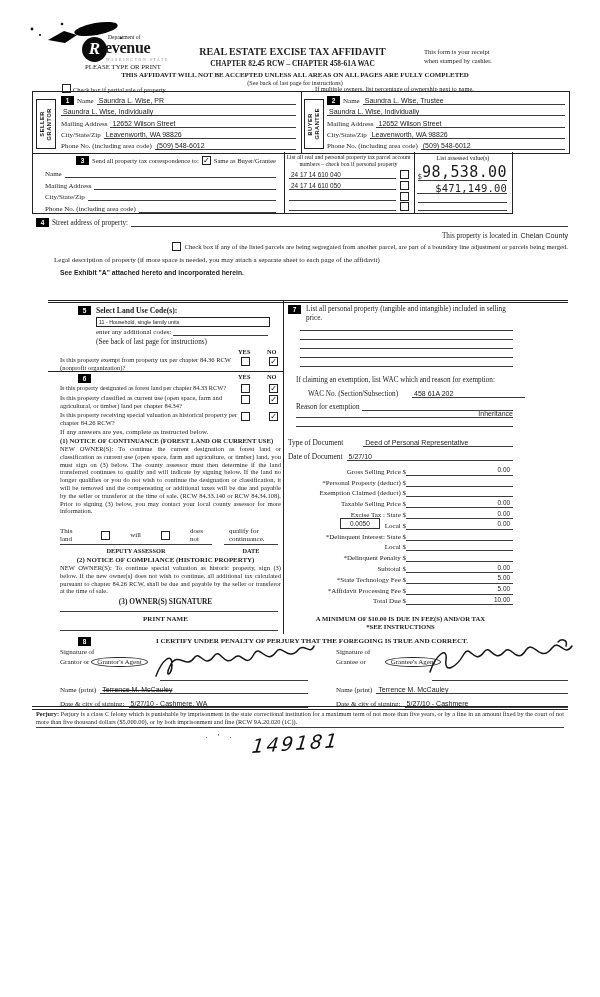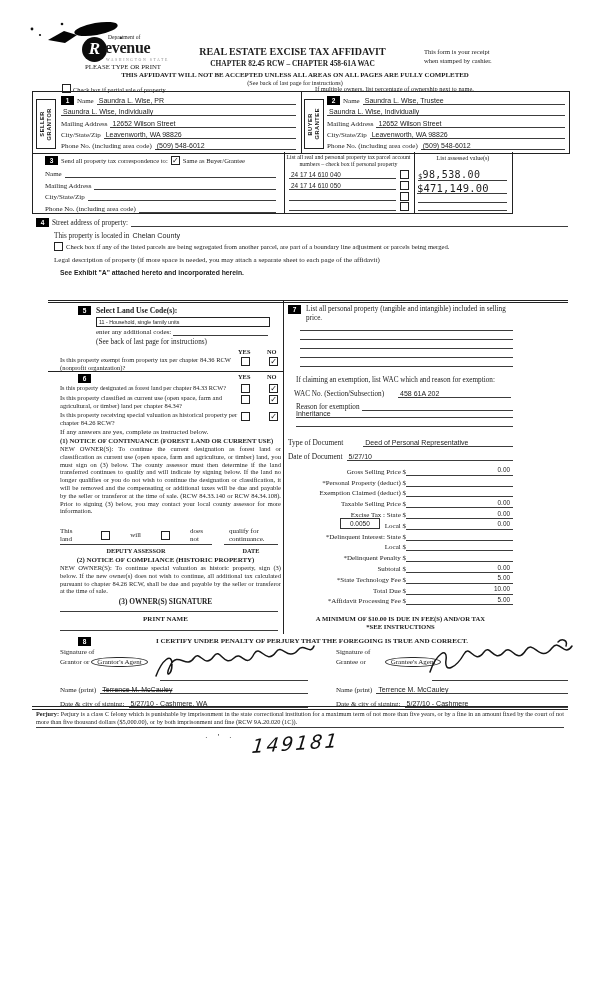--- a/index.html
+++ b/index.html
@@ -3,21 +3,21 @@
 <meta charset="utf-8">
 <style>
   html,body{margin:0;padding:0;background:#d9d9d9;}
   .page{position:relative;width:600px;height:997px;background:#ffffff;font-family:"Liberation Serif",serif;color:#1c1c1c;overflow:hidden;margin:0 auto;}
   .abs{position:absolute;}
   .sans{font-family:"Liberation Sans",sans-serif;}
   .mono{font-family:"DejaVu Sans Mono",monospace;}
   .b{font-weight:bold;}
   .secnum{display:inline-block;background:#000;color:#fff;font-size:6.5px;font-weight:bold;min-width:13px;height:9px;line-height:9px;text-align:center;font-family:"Liberation Sans",sans-serif;flex:0 0 auto;}
   .cb{display:inline-block;width:7px;height:7px;border:1px solid #222;font-size:8px;line-height:7px;text-align:center;vertical-align:-1px;font-family:"DejaVu Sans",sans-serif;color:#111;flex:0 0 auto;background:#fff;}
-  .fl{display:flex;align-items:flex-end;}
+  .fl{display:flex;align-items:flex-end;justify-content:flex-end;}
   .lbl{font-size:7px;white-space:nowrap;}
   .fill{flex:1 1 auto;border-bottom:1px solid #3c3c3c;font-size:7px;padding:0 2px;white-space:nowrap;font-family:"Liberation Sans",sans-serif;min-width:4px;}
   .blankline{border-bottom:1px solid #3c3c3c;}
   .vbox{border:1px solid #222;display:flex;flex-direction:row;justify-content:center;align-items:center;gap:1px;background:#fff;}
   .vword{writing-mode:vertical-rl;transform:rotate(180deg);font-size:5.6px;font-weight:bold;letter-spacing:.6px;font-family:"Liberation Sans",sans-serif;line-height:1;}
   .cellhdr{font-size:5.9px;text-align:center;line-height:1.25;}
   .mrow{display:flex;justify-content:flex-end;align-items:flex-end;height:10.8px;}
   .mlabel{font-size:7px;white-space:nowrap;text-align:right;}
   .mline{width:104px;border-bottom:1px solid #3c3c3c;font-size:6.4px;text-align:right;padding-right:3px;font-family:"Liberation Sans",sans-serif;flex:0 0 auto;line-height:1.3;}
   .ratebox{border:1px solid #333;font-size:6.5px;line-height:9px;padding:0 9px;margin:0 5px 1px 0;font-family:"Liberation Sans",sans-serif;flex:0 0 auto;}
@@ -169,21 +169,21 @@
         <span class="fill"></span>
         <span class="cb"></span>
       </div>
     </div>
   </div>
 
   <div class="abs" style="left:414px;top:152px;width:98px;height:61px;border:1px solid #222;border-top:none;border-left:none">
     <div class="cellhdr" style="padding-top:3px;font-size:6.1px">List assessed value(s)</div>
     <div class="abs fl" style="left:4px;right:5px;top:14px;height:14px;border-bottom:1px solid #3c3c3c">
       <span class="mono" style="font-size:7.5px;line-height:1">$</span>
-      <span class="mono" style="font-size:10px;line-height:1;letter-spacing:.4px">98,538.00</span>
+      <span class="mono" style="font-size:15px;line-height:1;letter-spacing:.4px">98,538.00</span>
     </div>
     <div class="abs fl" style="left:3px;right:5px;top:28px;height:13px;border-bottom:1px solid #3c3c3c">
       <span class="mono" style="font-size:10.5px;line-height:1;letter-spacing:.2px">$471,149.00</span>
     </div>
     <div class="abs blankline" style="left:4px;right:5px;top:50px"></div>
     <div class="abs blankline" style="left:4px;right:5px;top:58px"></div>
   </div>
 
   <div class="abs" style="left:32px;top:217px;width:536px">
     <div class="fl" style="height:10px;gap:3px">
@@ -271,21 +271,21 @@
         <span class="secnum">7</span>
         <span style="font-size:7.2px;width:200px;line-height:1.3">List all  personal property (tangible and intangible) included in selling price.</span>
       </div>
       <div class="abs blankline" style="left:16px;top:29px;width:213px"></div>
       <div class="abs blankline" style="left:16px;top:38px;width:213px"></div>
       <div class="abs blankline" style="left:16px;top:47px;width:213px"></div>
       <div class="abs blankline" style="left:16px;top:56px;width:213px"></div>
       <div class="abs blankline" style="left:16px;top:65px;width:213px"></div>
 
       <div class="abs" style="left:12px;top:75px;font-size:7.2px">If claiming an exemption, list WAC which and reason for exemption:</div>
-      <div class="abs fl" style="left:10px;top:87px;width:217px;height:10px;gap:14px">
+      <div class="abs fl" style="left:24px;top:87px;width:217px;height:10px;gap:14px">
         <span class="lbl" style="font-size:7.2px">WAC No. (Section/Subsection)</span>
         <span class="fill">458 61A 202</span>
       </div>
       <div class="abs fl" style="left:12px;top:100px;width:217px;height:10px;gap:3px">
         <span class="lbl" style="font-size:7.2px">Reason for exemption</span>
         <span class="fill"></span>
       </div>
       <div class="abs fl sans" style="left:12px;top:107px;width:217px;height:9px;border-bottom:1px solid #3c3c3c;font-size:7px">Inheritance</div>
       <div class="abs blankline" style="left:12px;top:125px;width:217px"></div>
 
@@ -338,26 +338,26 @@
           </div>
         <div class="mrow">
             <span class="mlabel">Subtotal $</span>
             <span class="mline">0.00</span>
           </div>
         <div class="mrow">
             <span class="mlabel">*State Technology Fee $</span>
             <span class="mline">5.00</span>
           </div>
         <div class="mrow">
+            <span class="mlabel">*Affidavit Processing Fee $</span>
+            <span class="mline">5.00</span>
+          </div>
+        <div class="mrow">
             <span class="mlabel">Total Due $</span>
             <span class="mline">10.00</span>
-          </div>
-        <div class="mrow">
-            <span class="mlabel">*Affidavit Processing Fee $</span>
-            <span class="mline">5.00</span>
           </div>
       </div>
 
       <div class="abs b" style="left:4px;top:314px;width:225px;text-align:center;font-size:6.7px">A MINIMUM OF $10.00 IS DUE IN FEE(S) AND/OR TAX</div>
       <div class="abs b" style="left:4px;top:322px;width:225px;text-align:center;font-size:6.7px">*SEE INSTRUCTIONS</div>
     </div>
   </div>
 
   <div class="abs" style="left:32px;top:633px;width:536px;height:73px">
     <span class="secnum abs" style="left:46px;top:4px">8</span>

